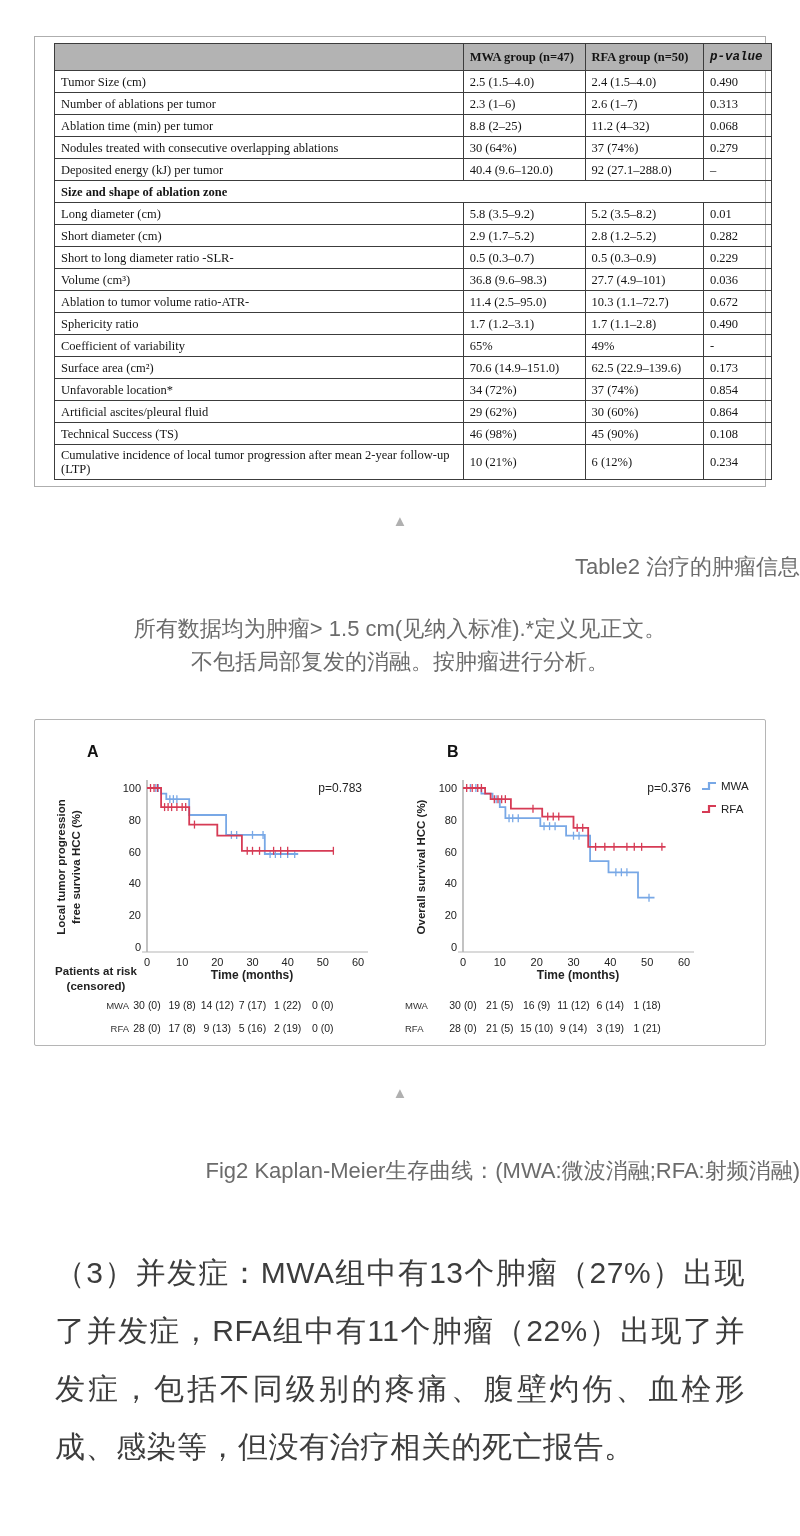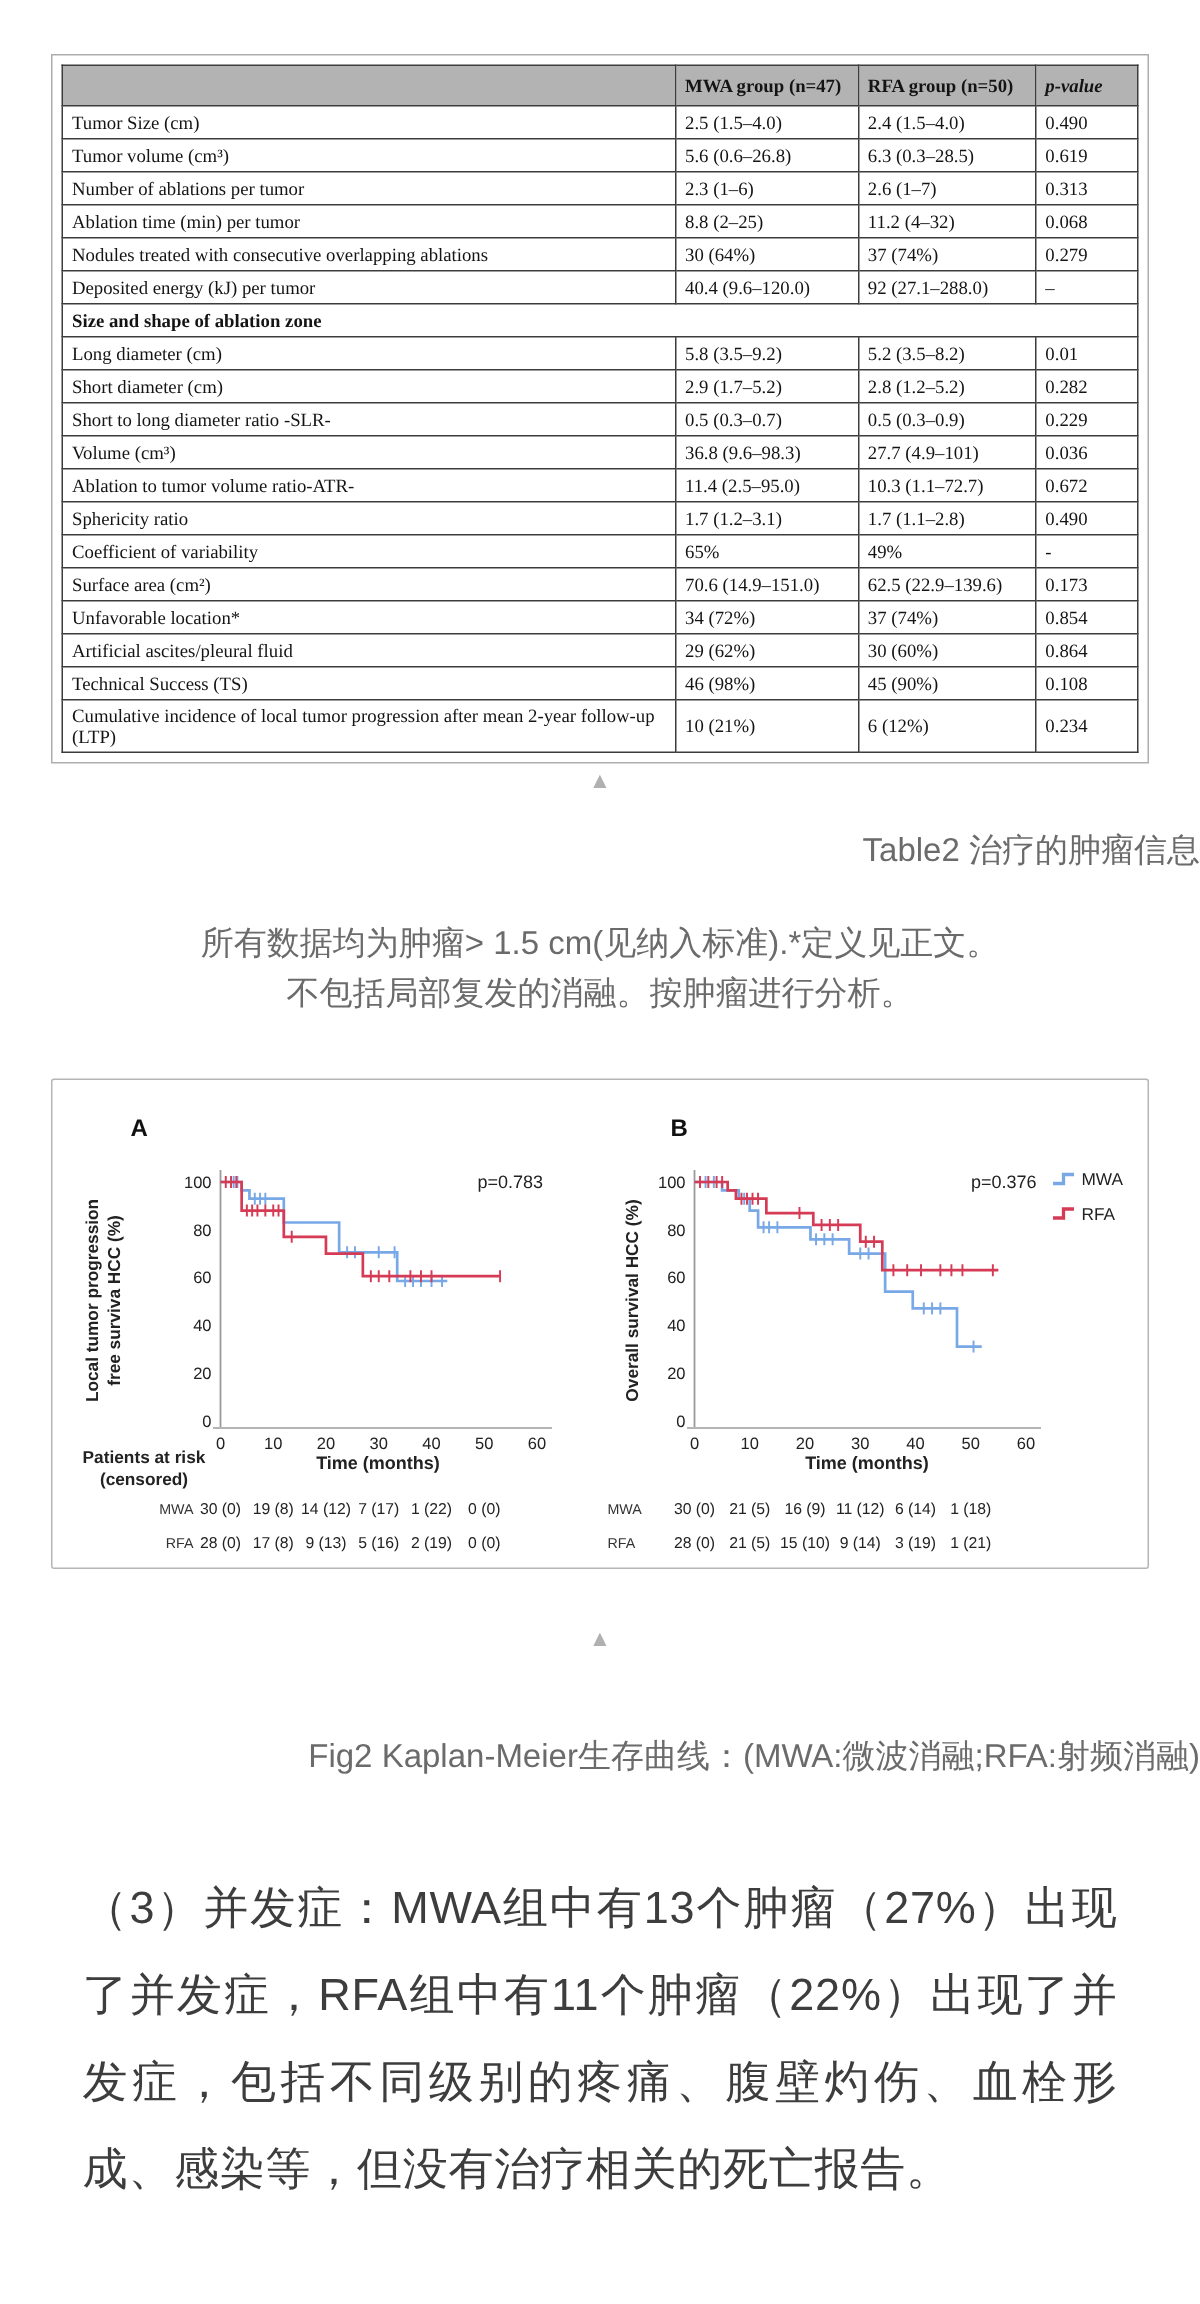--- a/index.html
+++ b/index.html
@@ -3,29 +3,29 @@
 <meta charset="utf-8">
 <style>
   html,body{margin:0;padding:0;background:#fff;}
   .page{position:relative;width:800px;height:1536px;background:#fff;overflow:hidden;
         font-family:"Liberation Sans","DejaVu Sans",sans-serif;}
 
   
   .table-box{position:absolute;left:34px;top:36px;width:732px;box-sizing:border-box;
              border:1px solid #aeaeae;background:#fff;padding:6px;}
   table.t2{width:100%;border-collapse:collapse;table-layout:fixed;
-           font-family:"Liberation Serif","DejaVu Serif",serif;font-size:12.5px;color:#141414;}
+           font-family:"Liberation Serif","DejaVu Serif",serif;font-size:12.5px;color:#141414;margin-left:13px;}
   table.t2 col.c1{width:57%}
   table.t2 col.c2{width:17%}
   table.t2 col.c3{width:16.5%}
   table.t2 col.c4{width:9.5%}
   table.t2 th, table.t2 td{border:1px solid #3c3c3c;padding:3px 6px;text-align:left;
                            vertical-align:middle;line-height:14px;overflow:hidden;}
   table.t2 thead th{background:#b3b3b3;font-weight:bold;height:20px;}
-  table.t2 thead th.pcol{font-style:italic;}
+  table.t2 thead th.pcol{font-style:italic;font-family:Liberation Mono, monospace;}
   table.t2 td{height:15px;}
   table.t2 td.section{font-weight:bold;}
 
   
   .tri{position:absolute;left:0;width:100%;text-align:center;color:#b0b0b0;font-size:15px;line-height:15px;}
   .cap-title{position:absolute;left:0;width:100%;text-align:right;color:#6b6b6b;font-size:22px;}
   .cap-note{position:absolute;left:0;width:100%;text-align:center;color:#6b6b6b;font-size:22px;line-height:33px;}
 
   
   .figure-box{position:absolute;left:34px;top:719px;width:732px;height:327px;box-sizing:border-box;
@@ -58,26 +58,20 @@
           <th>RFA group (n=50)</th>
           <th class="pcol">p-value</th>
         </tr>
       </thead>
       <tbody>
           <tr>
             <td>Tumor Size (cm)</td>
             <td>2.5 (1.5–4.0)</td>
             <td>2.4 (1.5–4.0)</td>
             <td>0.490</td>
-          </tr>
-          <tr>
-            <td>Tumor volume (cm³)</td>
-            <td>5.6 (0.6–26.8)</td>
-            <td>6.3 (0.3–28.5)</td>
-            <td>0.619</td>
           </tr>
           <tr>
             <td>Number of ablations per tumor</td>
             <td>2.3 (1–6)</td>
             <td>2.6 (1–7)</td>
             <td>0.313</td>
           </tr>
           <tr>
             <td>Ablation time (min) per tumor</td>
             <td>8.8 (2–25)</td>

